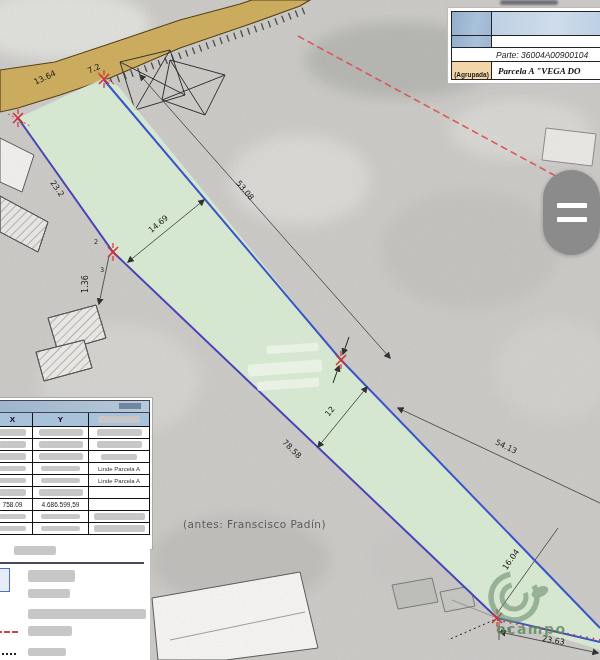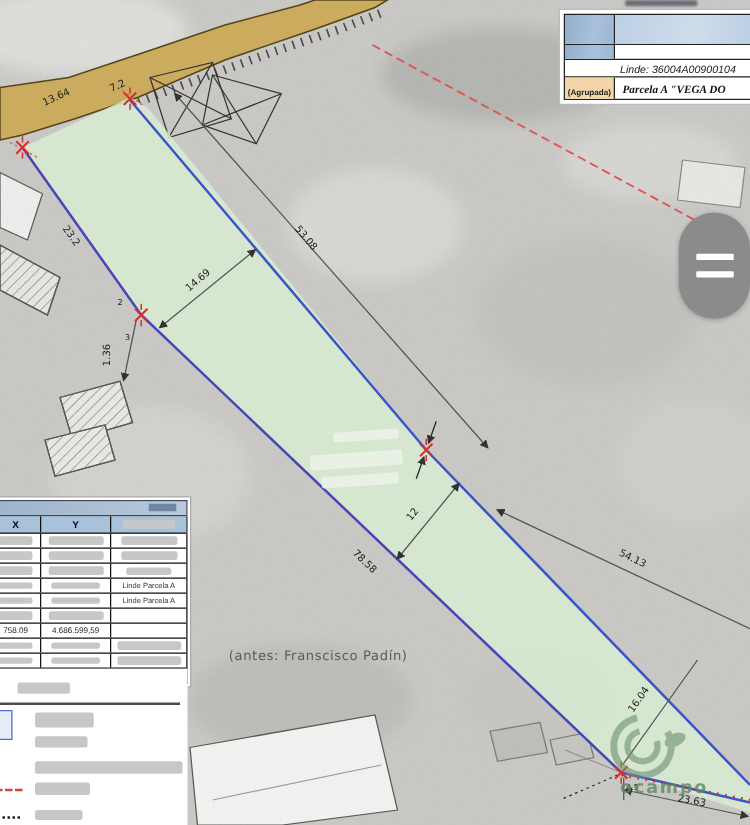--- a/index.html
+++ b/index.html
@@ -225,21 +225,21 @@
     <div class="info-tbl">
       <div class="ir row1">
         <div class="ic cell-blue"></div>
         <div class="ic cell-blue2"></div>
       </div>
       <div class="ir row2">
         <div class="ic cell-blue"></div>
         <div class="ic"></div>
       </div>
       <div class="ir row3" style="grid-template-columns:1fr;">
-        <div class="ic parte">Linde: 36004A00900104</div>
+        <div class="ic parte">Parte: 36004A00900104</div>
       </div>
       <div class="ir row4">
         <div class="ic agrupada">(Agrupada)</div>
         <div class="ic parcela">Parcela A "VEGA DO</div>
       </div>
     </div>
   </div>
 
   
   <div class="coords-panel">

